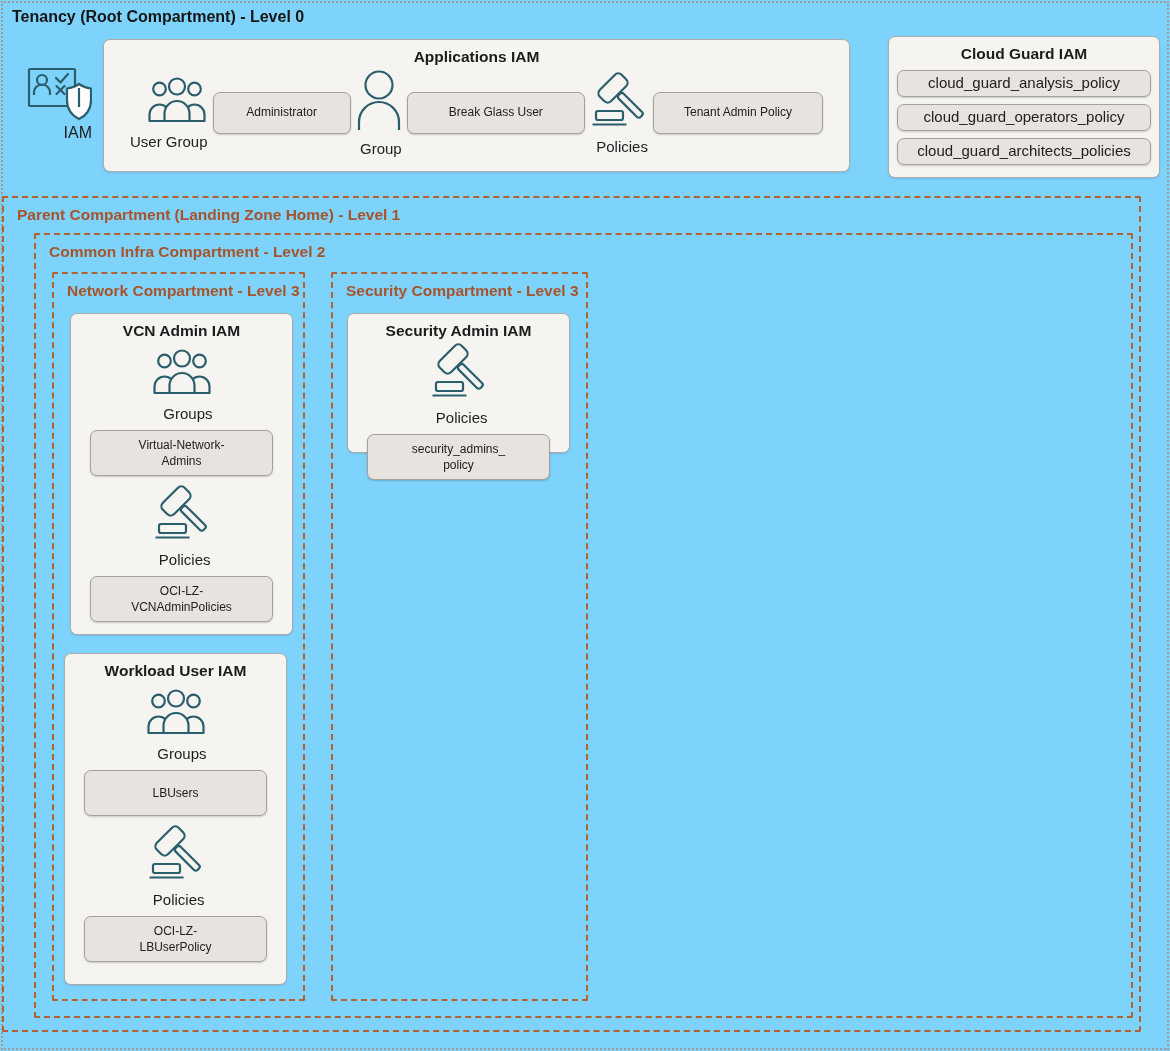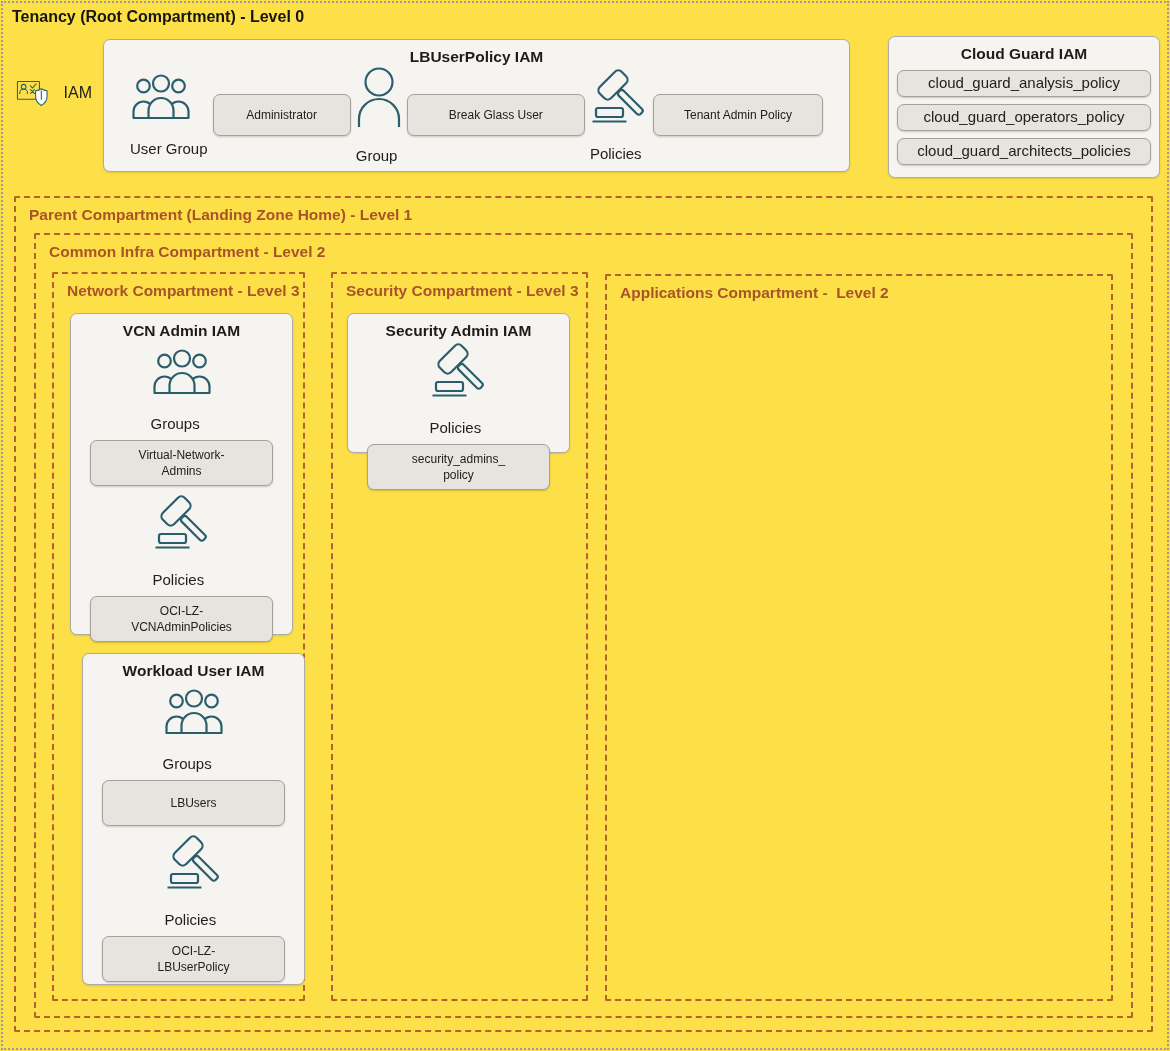--- a/index.html
+++ b/index.html
@@ -1,17 +1,17 @@
 <!DOCTYPE html>
 <html><head>
 <meta charset="utf-8">
 <style>
   html,body{margin:0;padding:0;background:#fff;}
   #stage{
-    position:relative;width:1170px;height:1051px;background:#fde047;
+    position:relative;width:1170px;height:1051px;background:#7dd3fc;
     font-family:"Liberation Sans",sans-serif;color:#1d1c1a;overflow:hidden;
     box-sizing:border-box;
   }
   #stage *{box-sizing:border-box;}
   .tenancy-border{
     position:absolute;left:1px;top:1px;right:1px;bottom:1px;
     border:2px dotted #9b9b9b;pointer-events:none;
   }
   .tenancy-title{
     position:absolute;left:12px;top:8px;font-size:16px;font-weight:700;color:#161513;
@@ -26,55 +26,55 @@
     font-size:15.5px;font-weight:700;text-align:center;color:#1d1c1a;margin-top:8px;
     white-space:pre-wrap;
   }
   .btn{
     background:#e7e4df;border:1px solid #a5a29d;border-radius:7px;
     box-shadow:0 1px 2px rgba(0,0,0,.18);
     color:#23201d;font-size:12px;line-height:1.35;
     display:flex;align-items:center;justify-content:center;text-align:center;
     white-space:pre-line;padding:2px 8px;
   }
-  .icon-block{display:flex;flex-direction:column;align-items:flex-start;gap:19px;}
+  .icon-block{display:flex;flex-direction:column;align-items:flex-end;gap:9px;}
   .icon-label{font-size:15px;color:#1f1e1c;white-space:pre-wrap;}
   svg.icon{display:block;stroke:#2b5e6c;fill:none;stroke-width:2.2;}
   
   .admin-panel{left:103px;top:39px;width:747px;height:133px;display:flex;flex-direction:column;}
   .admin-row{
     flex:1;display:flex;align-items:center;justify-content:space-between;
     padding:0 26px 12px 26px;
   }
   .admin-row .btn{height:42px;}
   
   .cg-panel{left:888px;top:36px;width:272px;height:142px;}
   .cg-btn{height:27px;margin:7px 8px 0 8px;font-size:15px;}
   
   .stack-panel{display:flex;flex-direction:column;align-items:center;gap:8px;padding-top:8px;}
   .stack-panel .panel-title{margin-top:0;}
   .stack-panel .btn{width:183px;min-height:46px;}
   .vcn-panel{left:70px;top:313px;width:223px;height:322px;}
-  .workload-panel{left:82px;top:653px;width:223px;height:332px;}
+  .workload-panel{left:64px;top:653px;width:223px;height:332px;}
   .secadmin-panel{left:347px;top:313px;width:223px;height:140px;}
   
   .comp{
     position:absolute;border:2px dashed #b4612f;border-radius:2px;background:transparent;
   }
   .comp-label{
     position:absolute;left:13px;top:8px;font-size:15.5px;font-weight:700;color:#a8542a;
     white-space:pre-wrap;
   }
-  .parent-comp{left:14px;top:196px;width:1139px;height:836px;}
+  .parent-comp{left:2px;top:196px;width:1139px;height:836px;}
   .common-comp{left:34px;top:233px;width:1099px;height:785px;}
   .network-comp{left:52px;top:272px;width:253px;height:729px;}
   .security-comp{left:331px;top:272px;width:257px;height:729px;}
   .apps-comp{left:605px;top:274px;width:508px;height:727px;}
   
-  .iam-badge{position:absolute;left:16px;top:62px;width:76px;display:flex;align-items:center;gap:16px;}
+  .iam-badge{position:absolute;left:16px;top:62px;width:76px;display:flex;flex-direction:column;align-items:flex-end;gap:0;}
   .iam-badge .icon-label{font-size:16px;}
 </style>
 </head>
 <body>
 
 <svg width="0" height="0" style="position:absolute" aria-hidden="true">
   <defs>
     <g id="sym-groups" stroke-linejoin="round">
       <circle cx="13.5" cy="13" r="6.3"></circle>
       <path d="M3.5 45 v-6.5 a10 10 0 0 1 20 0 V45 Z"></path>
@@ -109,21 +109,21 @@
       <path d="M8 33 v-2.5 a8 8 0 0 1 16 0 V33"></path>
       <path d="M30 16 l4.5 4.5 L42 12" stroke-linecap="round"></path>
       <path d="M30.5 24 l8 8 M38.5 24 l-8 8" stroke-linecap="round"></path>
       <path d="M53 22 c-3.5 2.5 -8 4 -12 4.5 V38 c0 9 5 15.5 12 19 c7 -3.5 12 -10 12 -19 V26.5 c-4 -0.5 -8.5 -2 -12 -4.5 Z" fill="#ffffff"></path>
       <path d="M53 26 V45"></path>
     </svg>
     <span class="icon-label">IAM</span>
   </div>
 
   <div class="panel admin-panel">
-    <div class="panel-title">LBUserPolicy IAM</div>
+    <div class="panel-title">Applications IAM</div>
     <div class="admin-row">
       <div class="icon-block">
         <svg class="icon" viewBox="0 0 62 48" width="62" height="48">
             <use href="#sym-groups"></use>
           </svg>
         <span class="icon-label">User Group</span>
       </div>
       <div class="btn" style="width:138px">Administrator</div>
       <div class="icon-block">
         <svg class="icon" viewBox="0 0 46 62" width="46" height="62">
@@ -154,23 +154,20 @@
   </div>
   <div class="comp common-comp">
     <div class="comp-label">Common Infra Compartment - Level 2</div>
   </div>
   <div class="comp network-comp">
     <div class="comp-label">Network Compartment - Level 3</div>
   </div>
   <div class="comp security-comp">
     <div class="comp-label">Security Compartment - Level 3</div>
   </div>
-  <div class="comp apps-comp">
-    <div class="comp-label">Applications Compartment -  Level 2</div>
-  </div>
 
   <div class="panel stack-panel vcn-panel">
     <div class="panel-title">VCN Admin IAM</div>
     <div class="icon-block">
       <svg class="icon" viewBox="0 0 62 48" width="62" height="48">
           <use href="#sym-groups"></use>
         </svg>
       <span class="icon-label">Groups</span>
     </div>
     <div class="btn">Virtual-Network-

